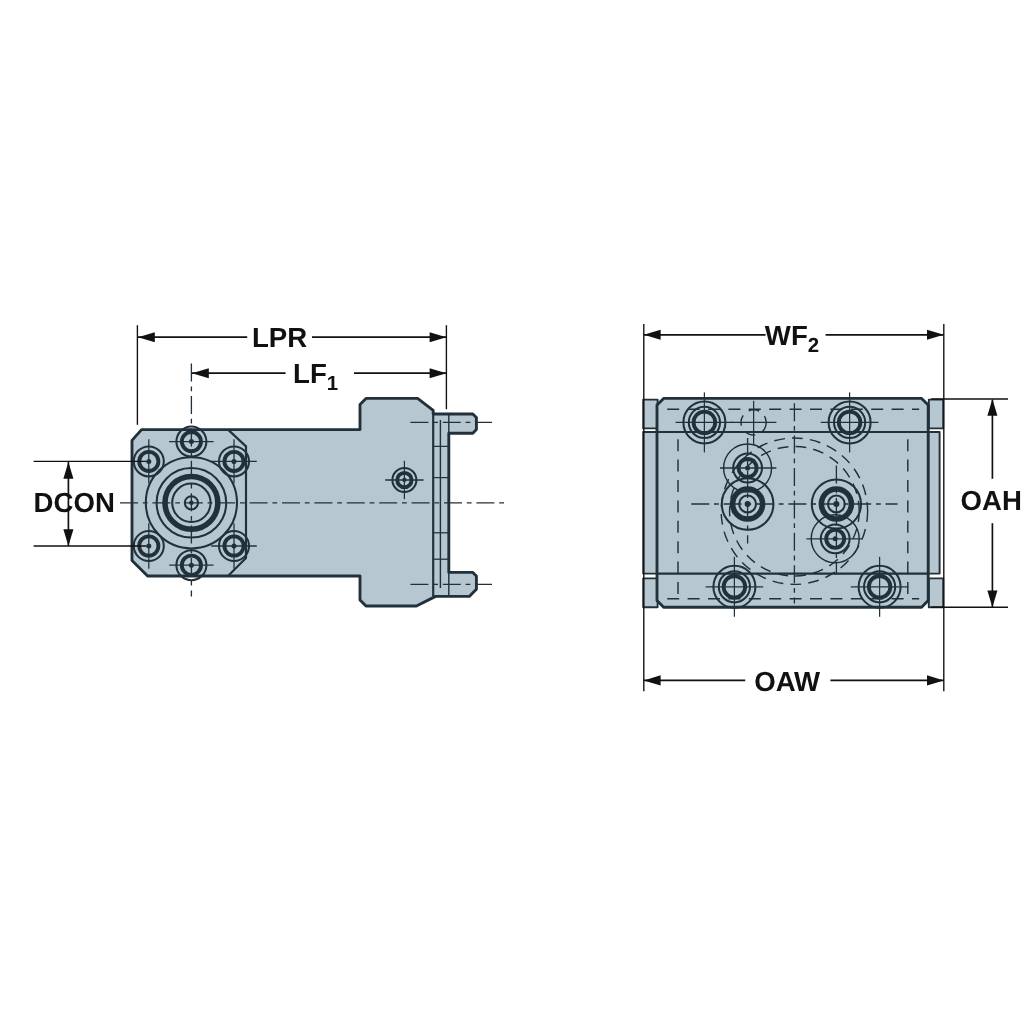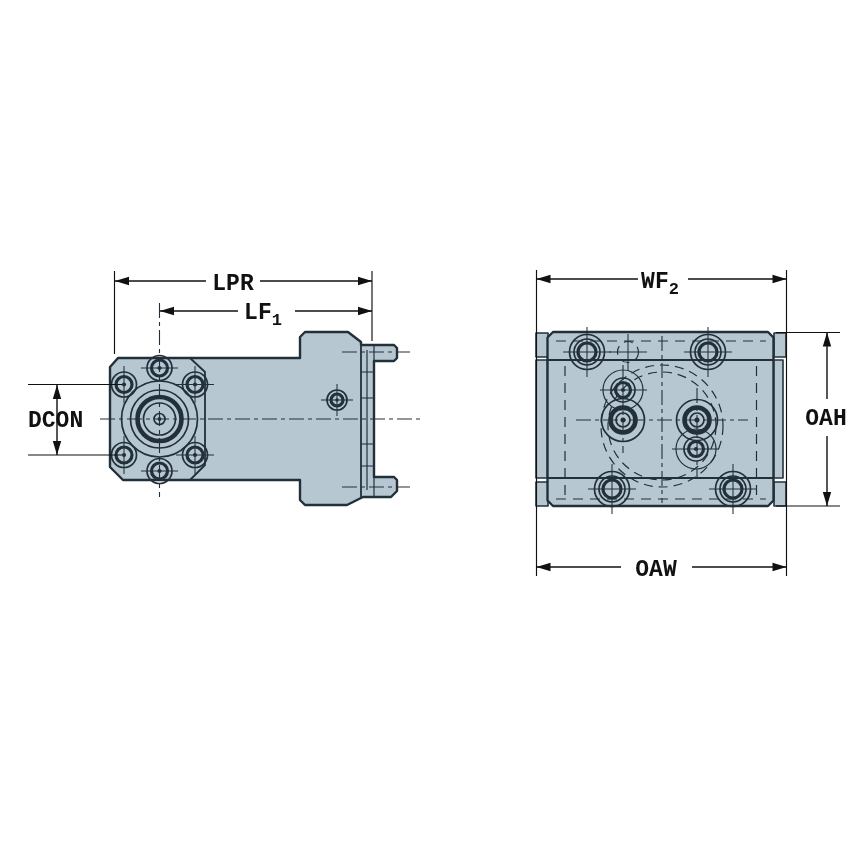--- a/index.html
+++ b/index.html
@@ -1,16 +1,16 @@
 <!DOCTYPE html>
 <html style="--body-fill: #b7c7d1; --outline: #22303a; --dimension-color: #111111; --background: #ffffff;"><head>
 <meta charset="utf-8">
 <style>
   html,body{margin:0;padding:0;background:#fff;}
-  .stage{width:854px;height:854px;background:#fff;position:relative;font-family:Liberation Mono, monospace;}
+  .stage{width:854px;height:854px;background:#fff;position:relative;font-family:Liberation Sans, sans-serif;}
   svg{display:block;}
   .body{fill:var(--body-fill);stroke:var(--outline);stroke-width:2.4;stroke-linejoin:round;}
   .body-thin{fill:var(--body-fill);stroke:var(--outline);stroke-width:1.6;stroke-linejoin:round;}
   .edge{fill:none;stroke:var(--outline);stroke-width:1.8;stroke-linejoin:round;}
   .edge-thin{fill:none;stroke:var(--outline);stroke-width:1.2;}
   .ring{fill:none;stroke:var(--outline);stroke-width:1.7;}
   .ring-thick{fill:none;stroke:var(--outline);stroke-width:4.6;}
   .ring-mid{fill:none;stroke:var(--outline);stroke-width:3.2;}
   .dot{fill:var(--outline);stroke:none;}
   .chain{fill:none;stroke:var(--outline);stroke-width:1.1;stroke-dasharray:15 4 4 4;}

